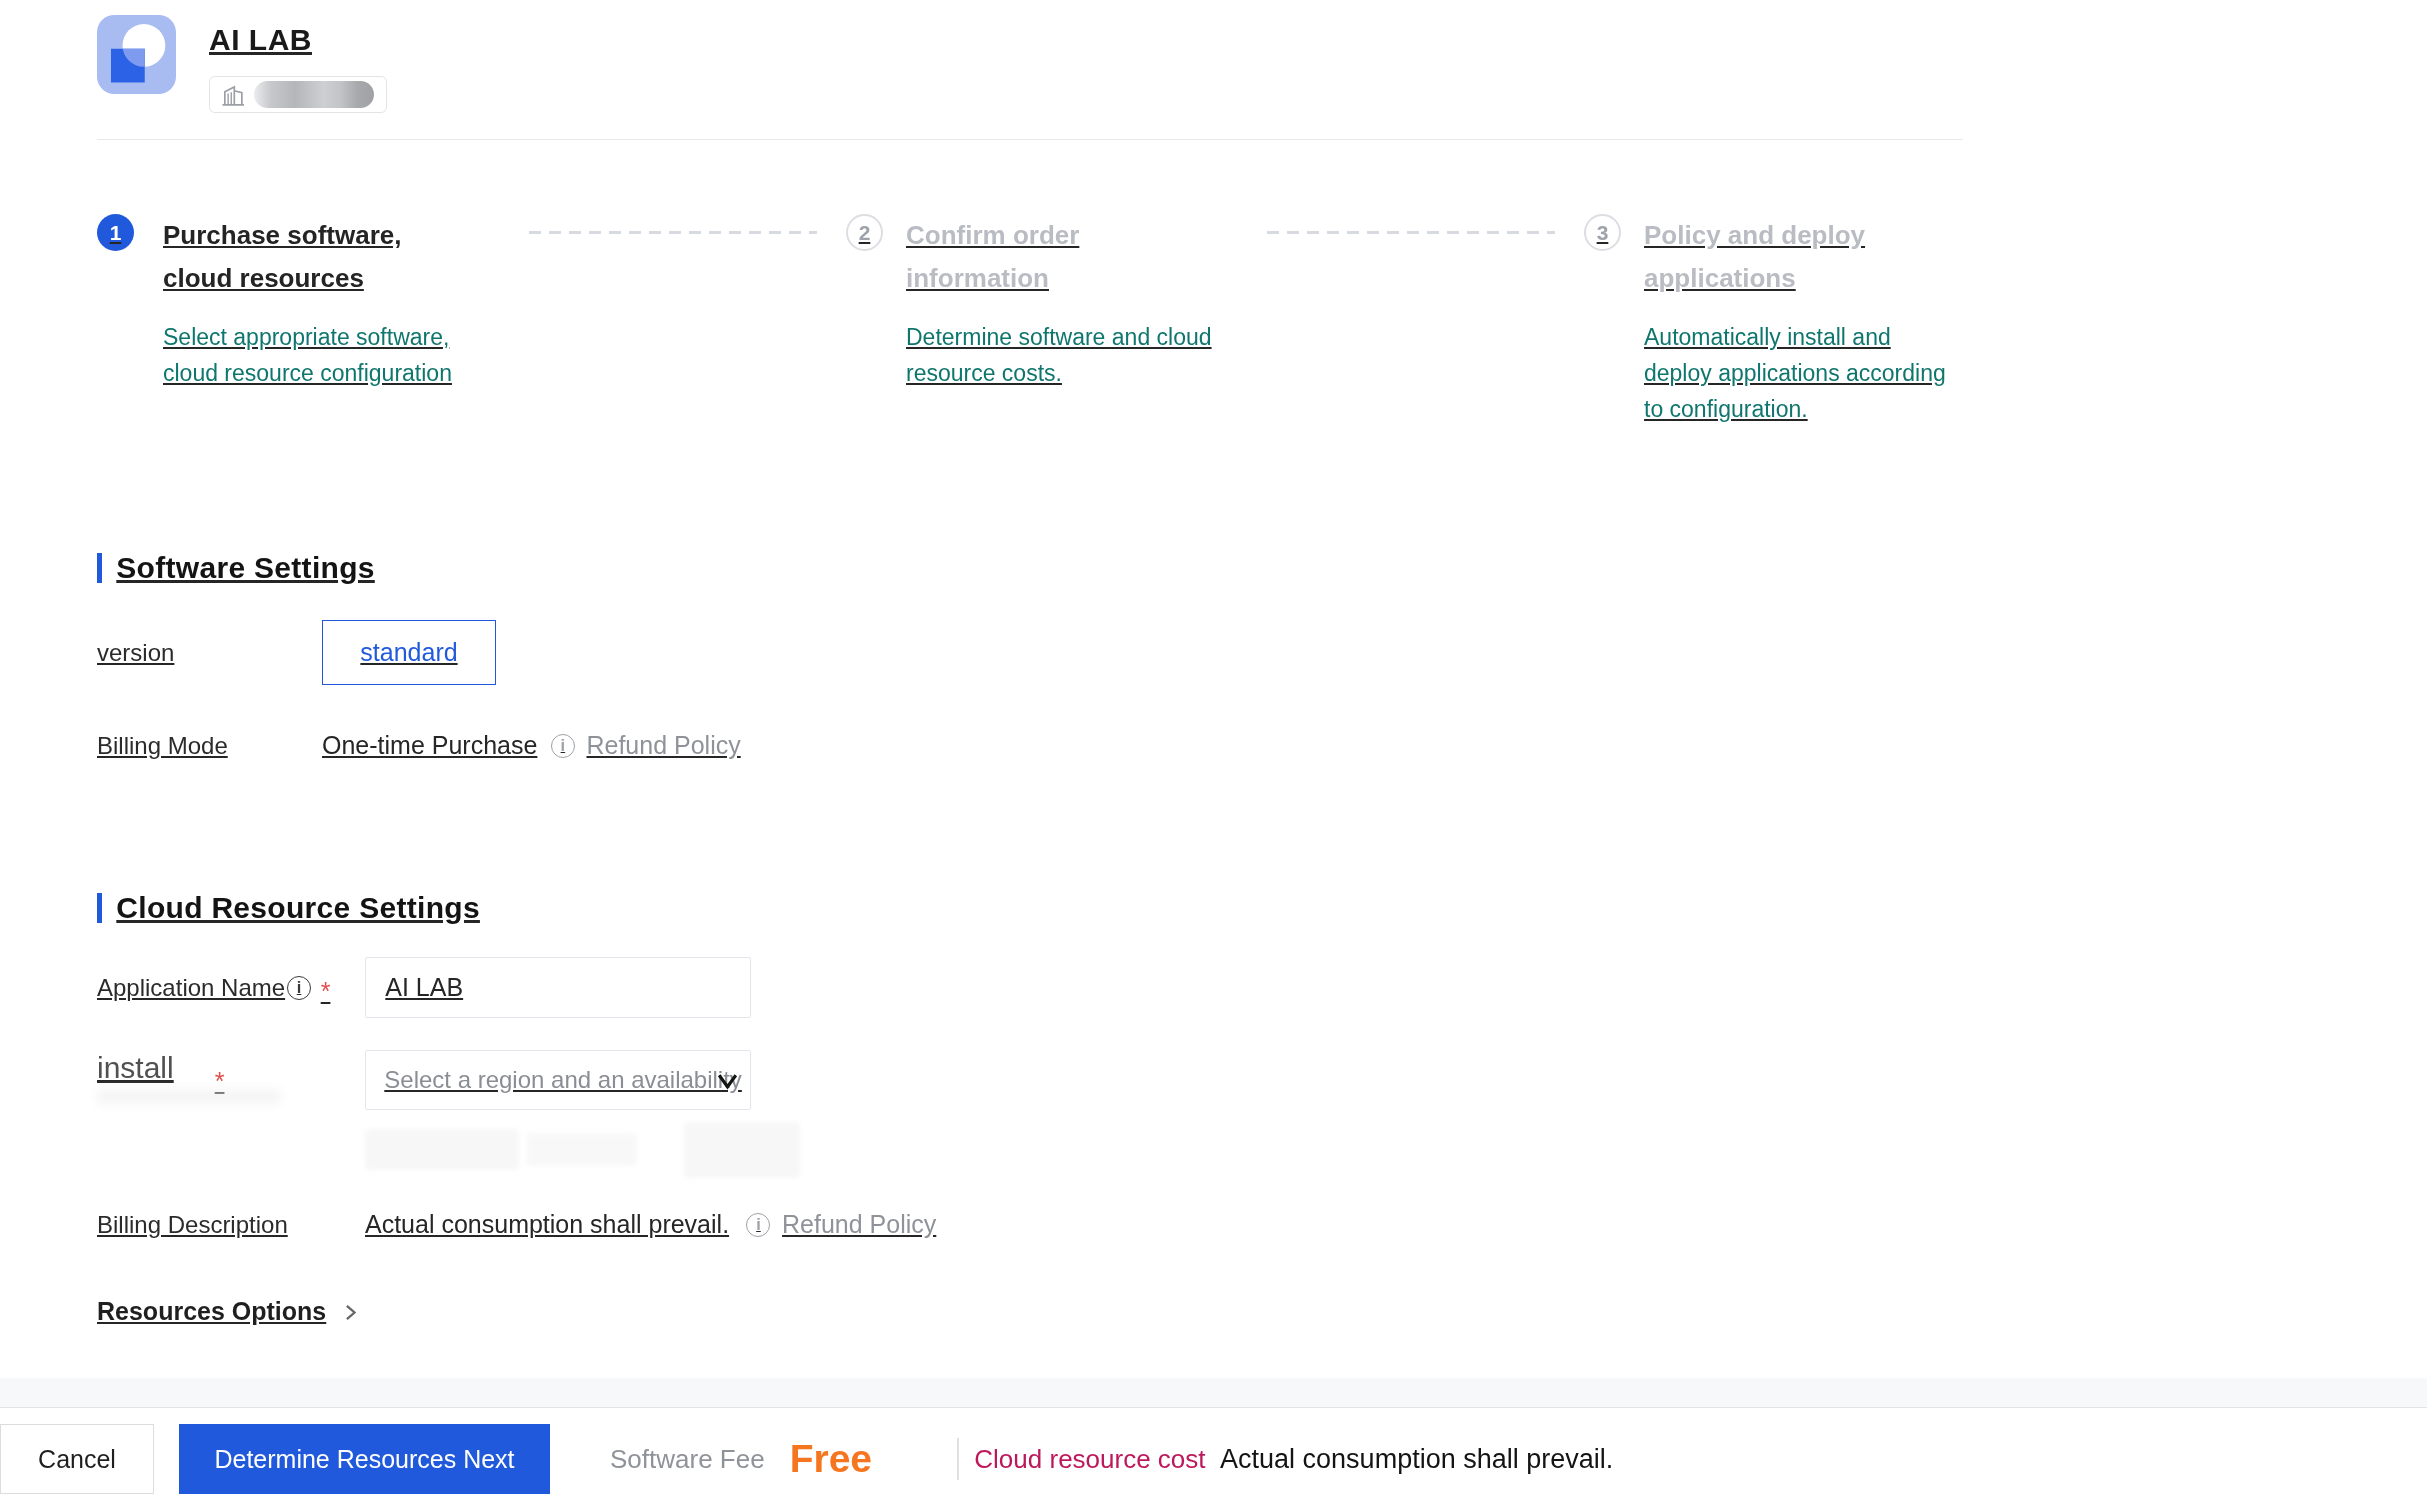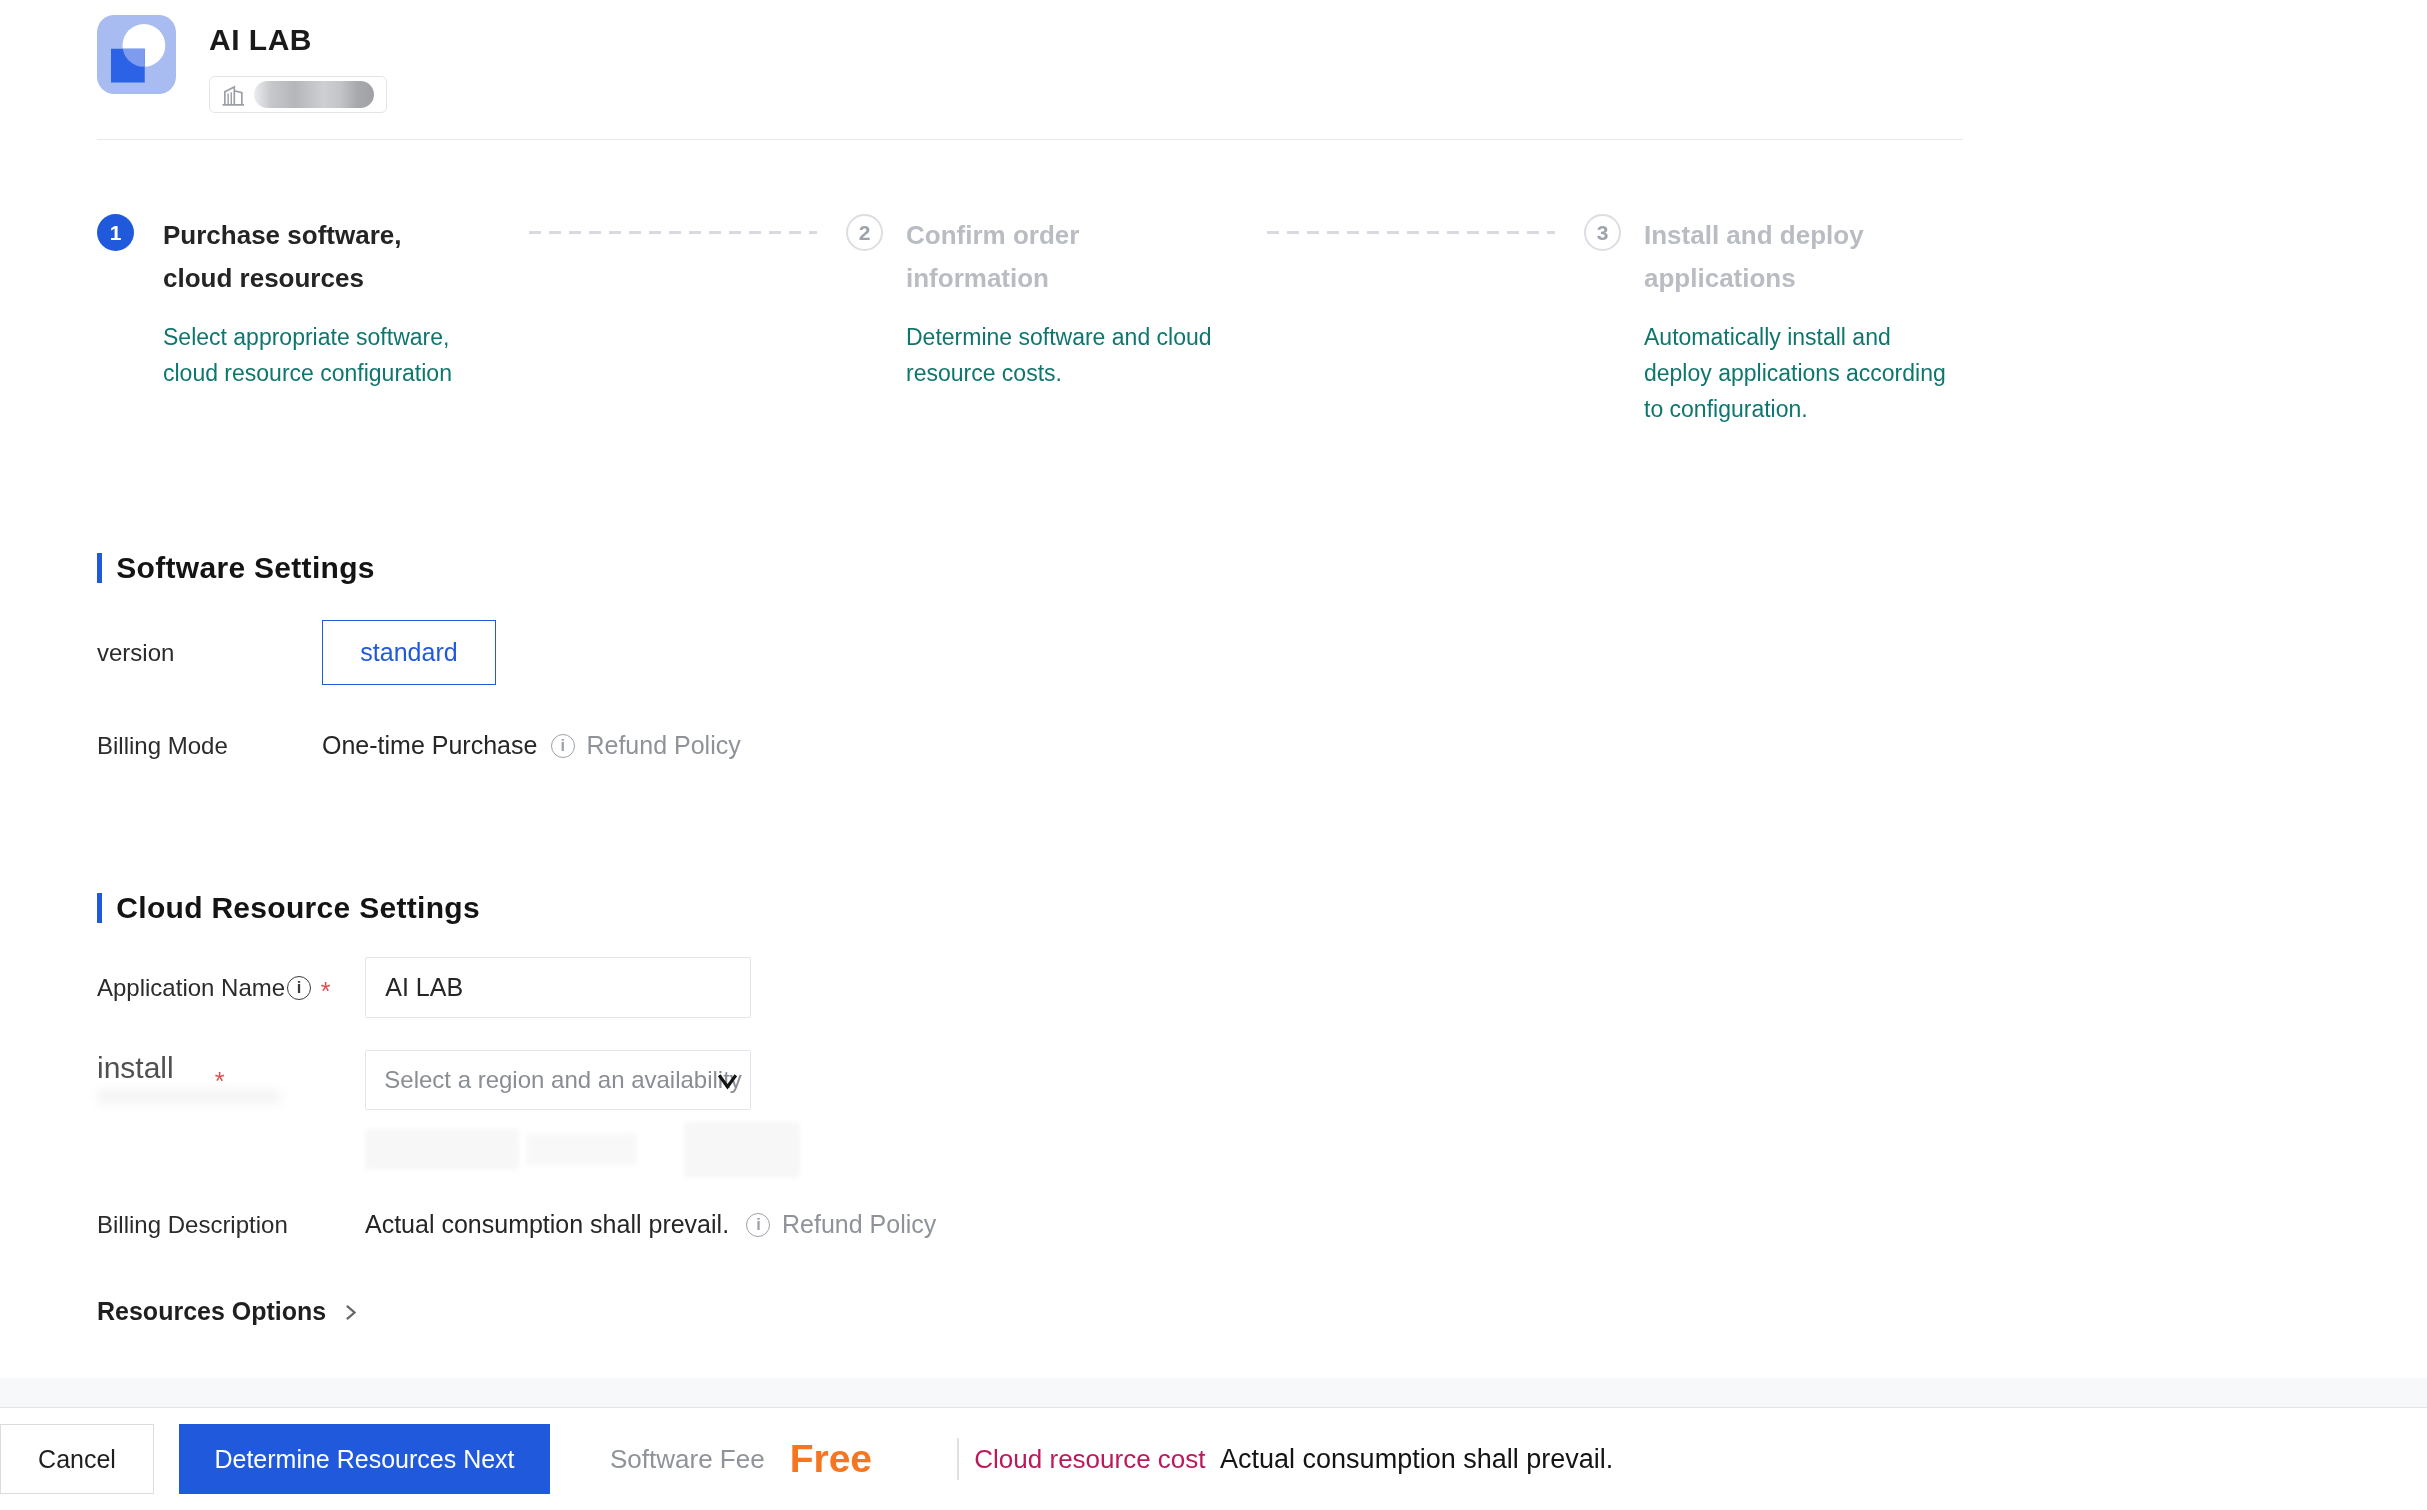--- a/index.html
+++ b/index.html
@@ -1,18 +1,18 @@
 <!DOCTYPE html>
 <html><head>
 <meta charset="utf-8">
 <style>
   * { margin:0; padding:0; box-sizing:border-box; }
   html,body { width:2427px; height:1510px; background:#fff; overflow:hidden;
     font-family:"Liberation Sans","DejaVu Sans",sans-serif; color:#262626; }
-  .page { position:relative; width:2060px; height:1510px; }
+  .page { position:relative; width:2060px; height:1510px;text-decoration:underline; }
 
   
   .header { display:flex; padding:15.4px 97px 0 97px; }
   .logo { width:79px; height:79px; flex:0 0 79px; }
   .head-right { margin-left:33px; padding-top:0; }
   .app-title { font-size:30px; font-weight:700; color:#1a1a1a; line-height:1; margin-top:9.7px; letter-spacing:0.5px; }
   .badge { margin-top:21px; width:178px; height:37px; border:1.4px solid #e2e4e8; border-radius:5.8px;
     display:flex; align-items:center; padding:0 11.6px; }
   .badge-pill { margin-left:9.7px; width:122px; height:27px; border-radius:13.5px;
     background:linear-gradient(90deg,#ececee 0%,#c6c8cb 14%,#b4b6ba 34%,#cdcfd2 58%,#c2c4c8 72%,#a7a9ad 86%,#9fa1a5 100%);
@@ -150,21 +150,21 @@
           <div>information</div>
         </div>
         <div class="step-desc">Determine software and cloud resource costs.</div>
       </div>
     </div>
     <div class="connector"></div>
     <div class="step step3 inactive">
       <div class="step-circle">3</div>
       <div class="step-text">
         <div class="step-title">
-          <div>Install and deploy</div>
+          <div>Policy and deploy</div>
           <div>applications</div>
         </div>
         <div class="step-desc">Automatically install and deploy applications according to configuration.</div>
       </div>
     </div>
   </div>
 
   <div class="section-heading sec1">
     <div class="heading-bar"></div>
     <div class="heading-text">Software Settings</div>

